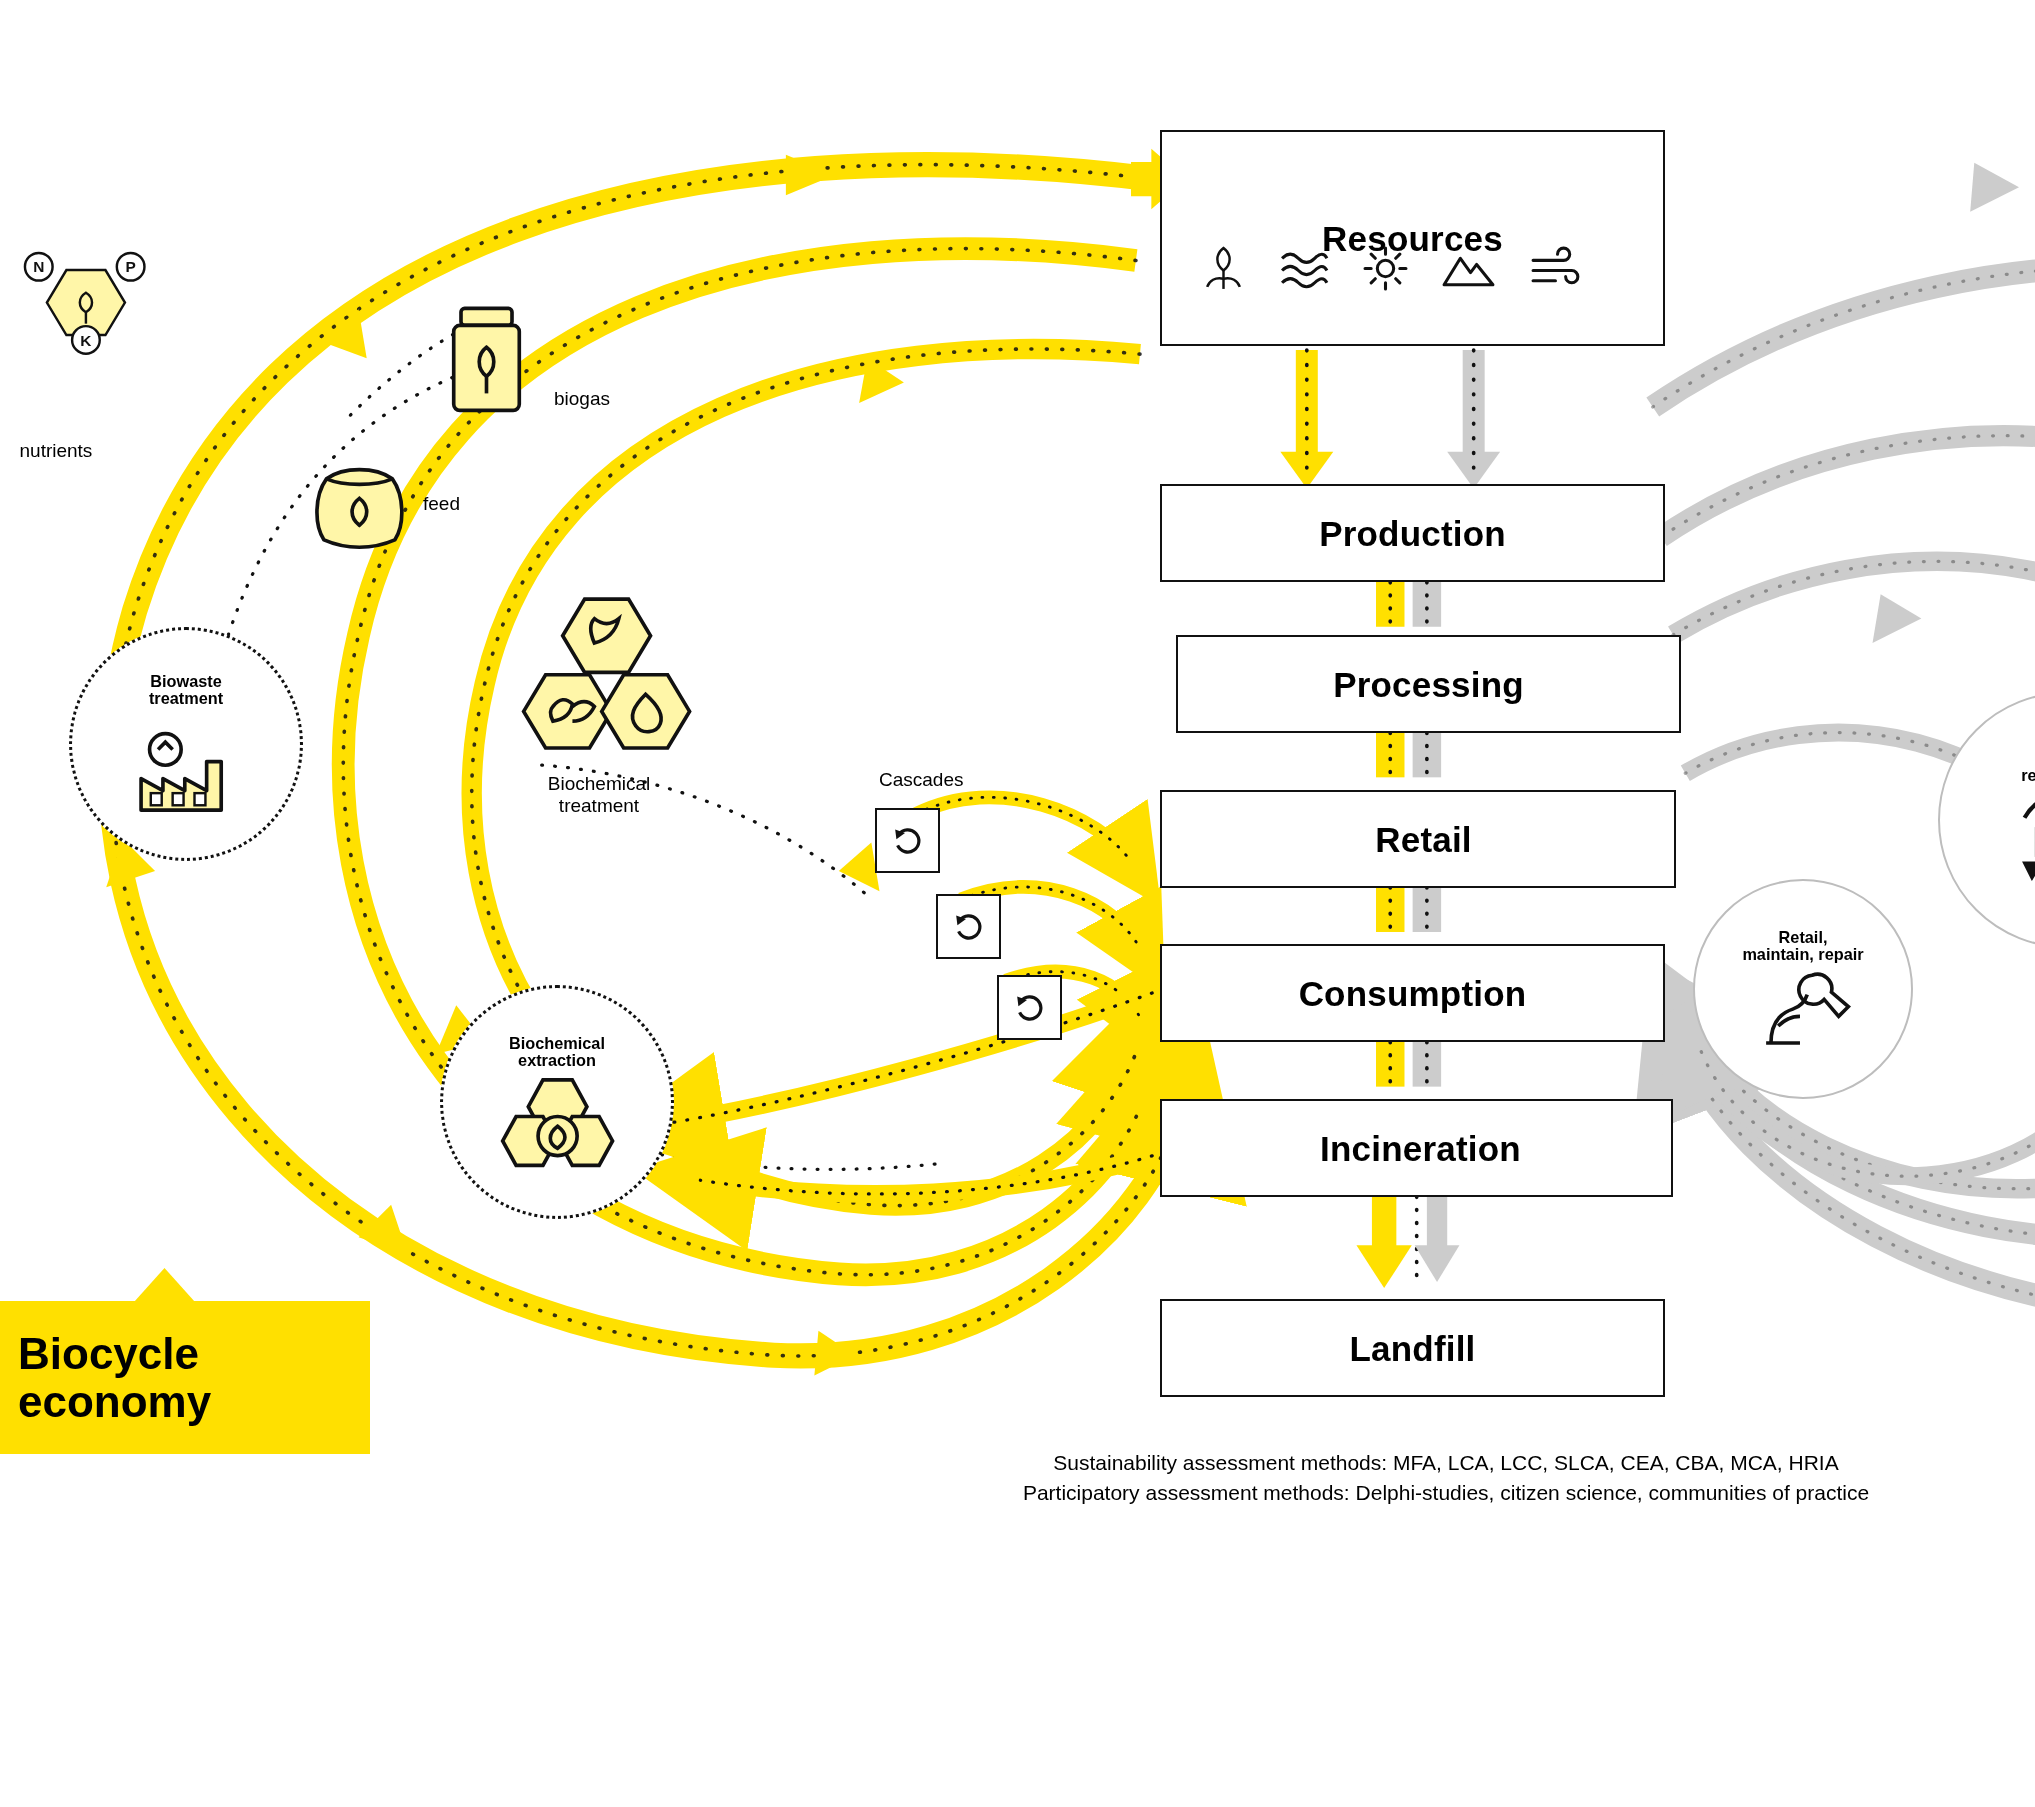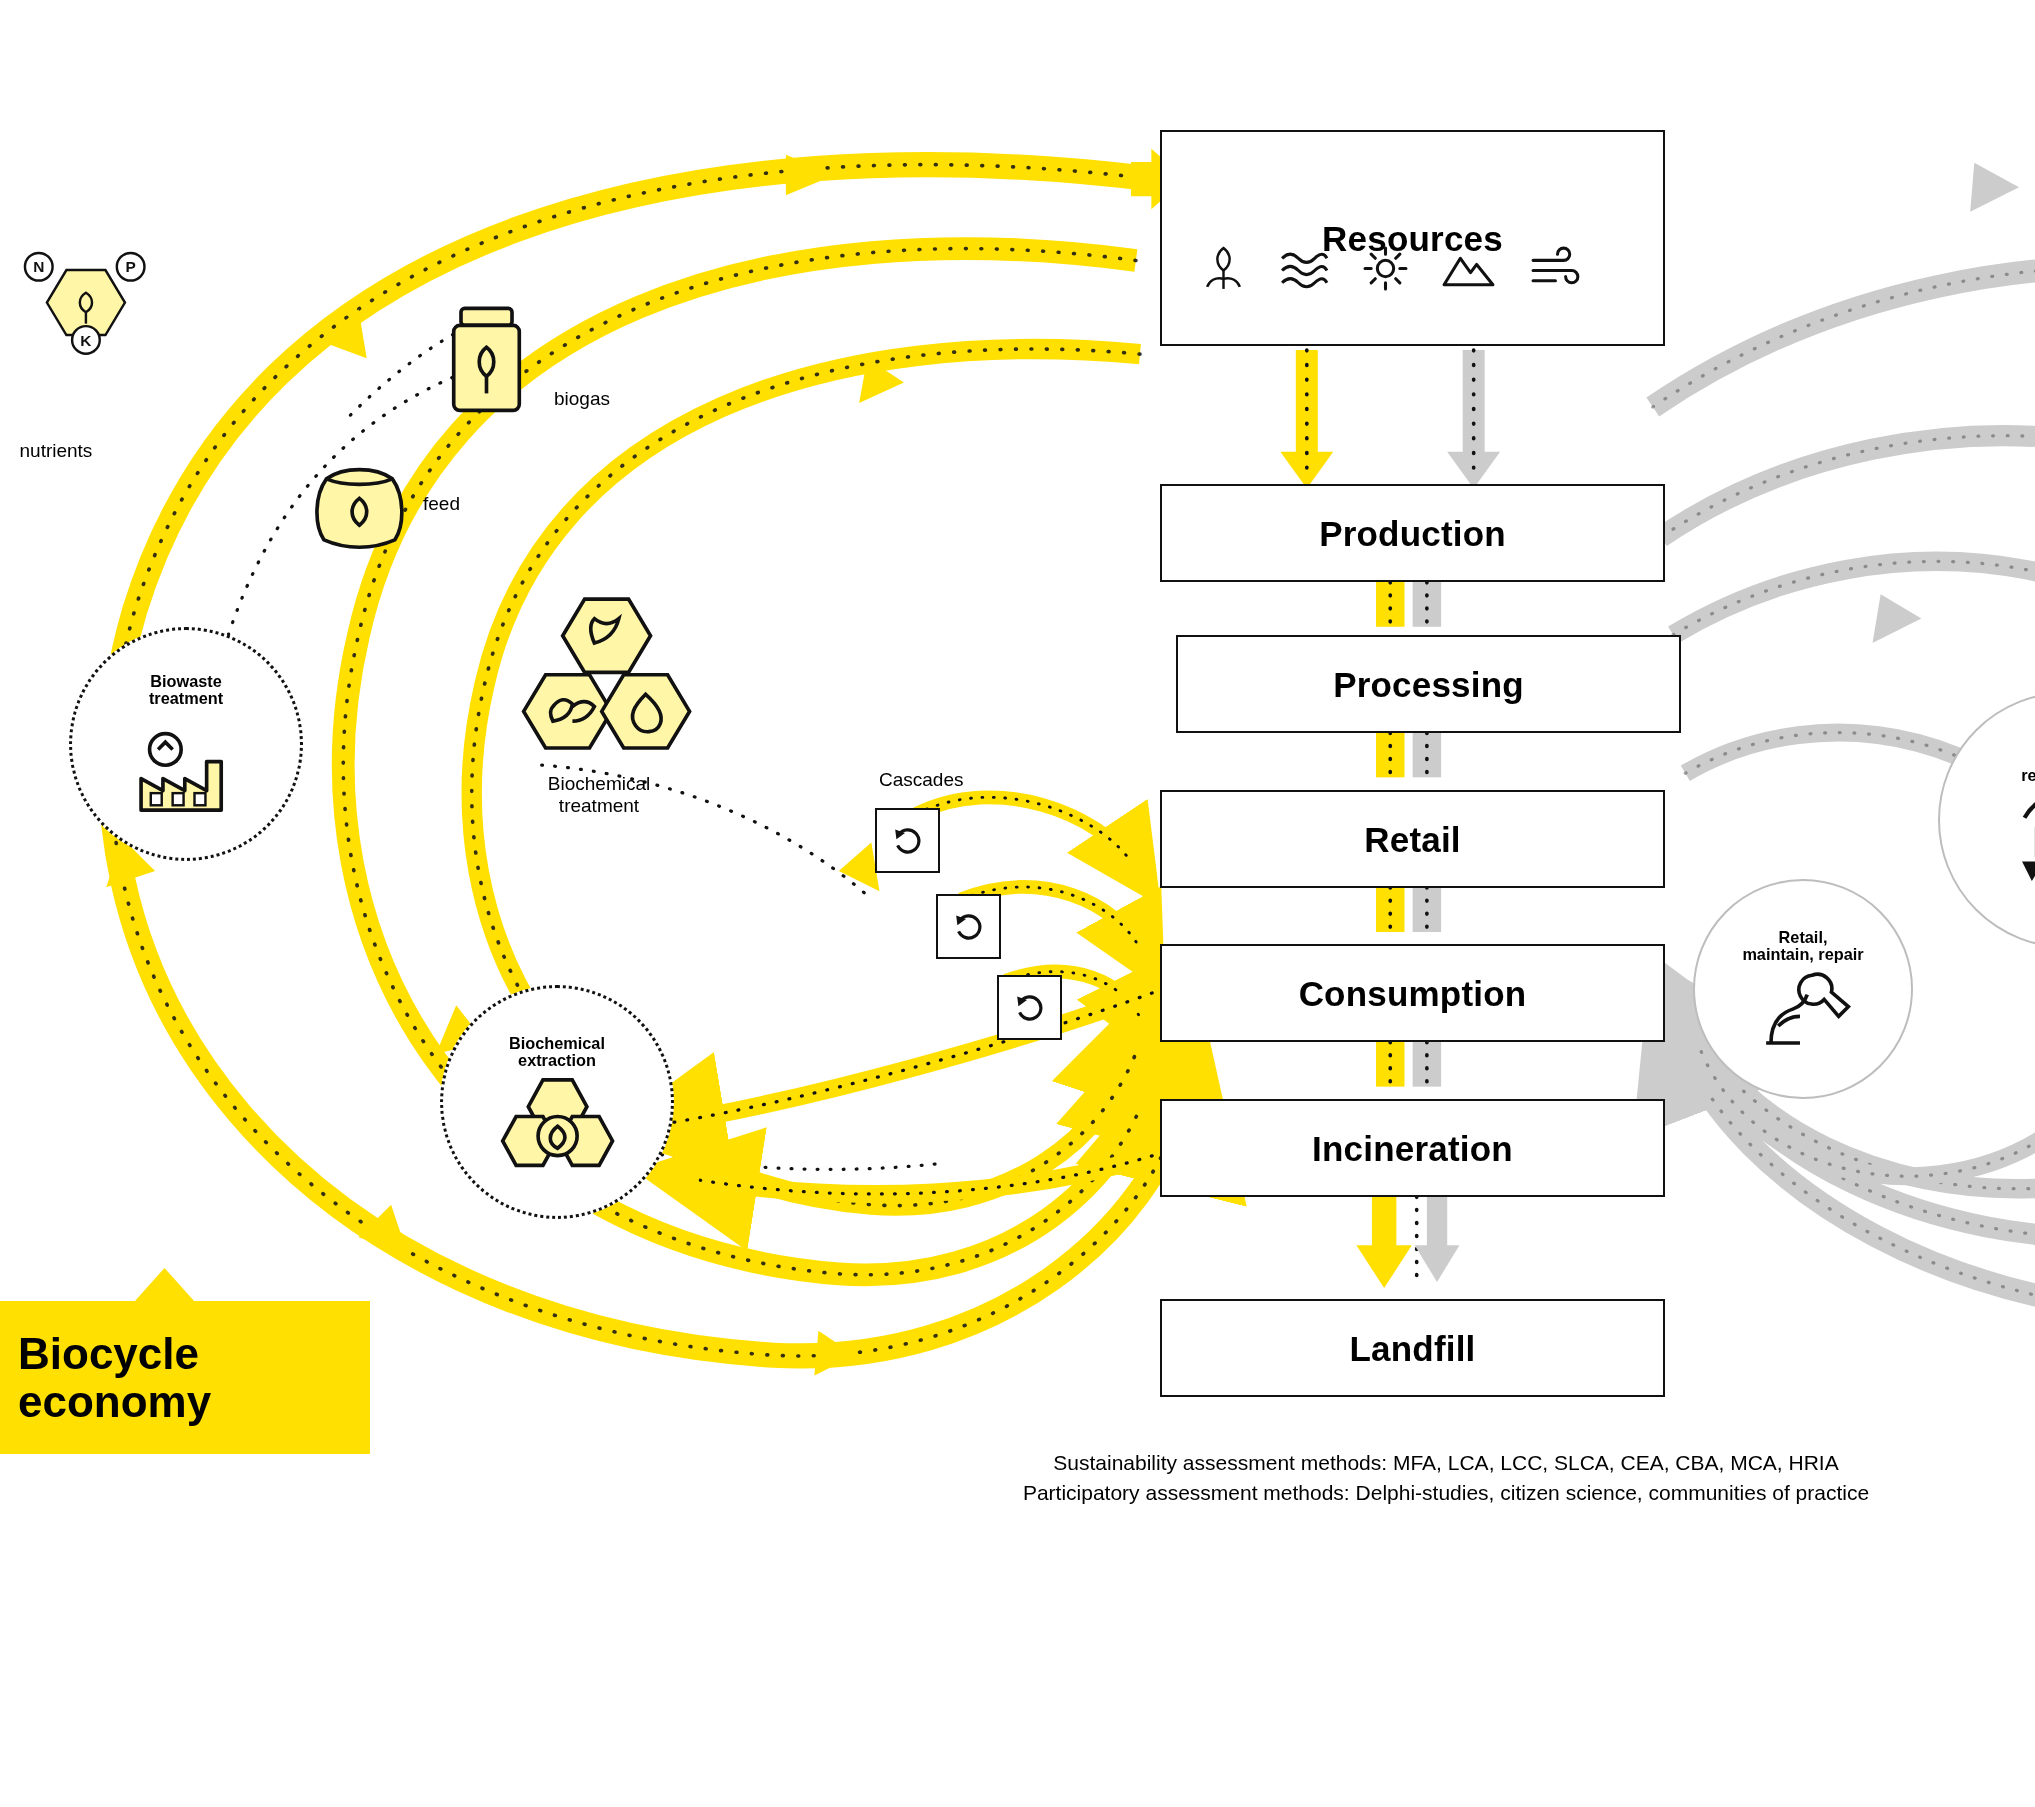--- a/index.html
+++ b/index.html
@@ -222,31 +222,31 @@
   <div class="proc-box" style="left:1160px;top:484px;width:501px;height:94px;">
     <span class="lbl">Production</span>
   </div>
 
   <div class="proc-shadow" style="left:1183px;top:639px;width:480px;height:94px;"></div>
   <div class="proc-box" style="left:1160px;top:635px;width:501px;height:94px;margin-left:16px;">
     <span class="lbl">Processing</span>
   </div>
 
   <div class="proc-shadow" style="left:1183px;top:794px;width:480px;height:94px;"></div>
-  <div class="proc-box" style="left:1160px;top:790px;width:501px;height:94px;">
+  <div class="proc-box" style="left:1160px;top:790px;width:501px;height:94px;padding-left:11px;">
     <span class="lbl">Retail</span>
   </div>
 
   <div class="proc-shadow" style="left:1183px;top:948px;width:480px;height:94px;"></div>
   <div class="proc-box" style="left:1160px;top:944px;width:501px;height:94px;">
     <span class="lbl">Consumption</span>
   </div>
 
   <div class="proc-shadow" style="left:1183px;top:1103px;width:480px;height:94px;"></div>
-  <div class="proc-box" style="left:1160px;top:1099px;width:501px;height:94px;">
+  <div class="proc-box" style="left:1160px;top:1099px;width:501px;height:94px;padding-left:8px;">
     <span class="lbl">Incineration</span>
   </div>
 
   <div class="proc-shadow" style="left:1183px;top:1303px;width:480px;height:94px;"></div>
   <div class="proc-box" style="left:1160px;top:1299px;width:501px;height:94px;">
     <span class="lbl">Landfill</span>
   </div>
 
   <div class="iconwrap" style="left:16.3px;top:252px;width:187px;height:134px;">
     <svg width="187" height="110" viewBox="0 0 230 135">

